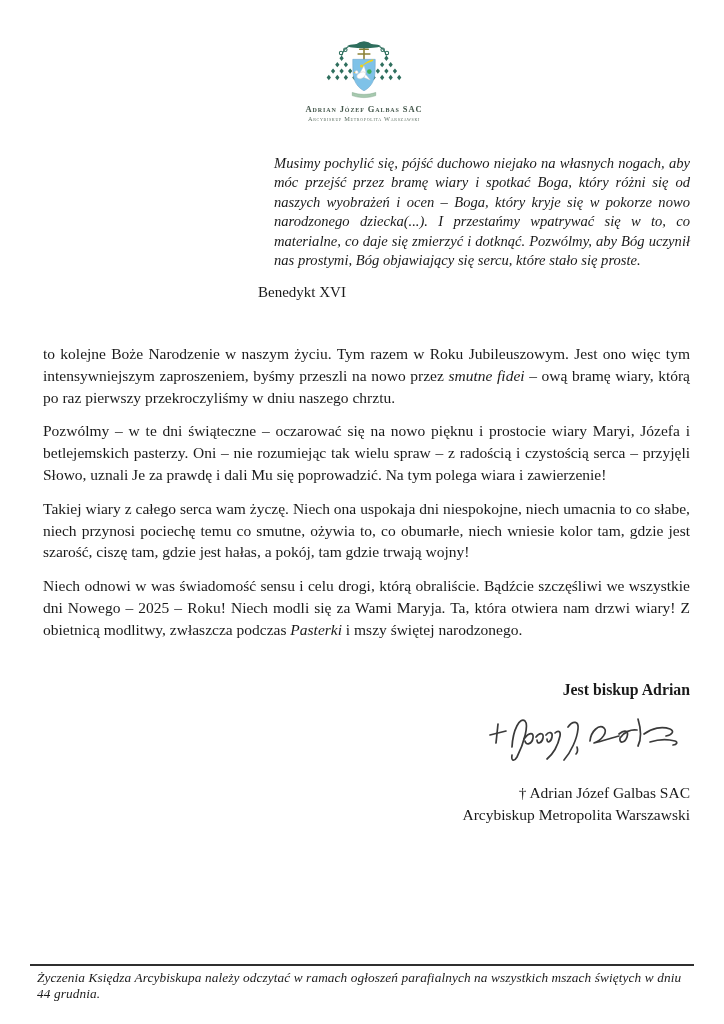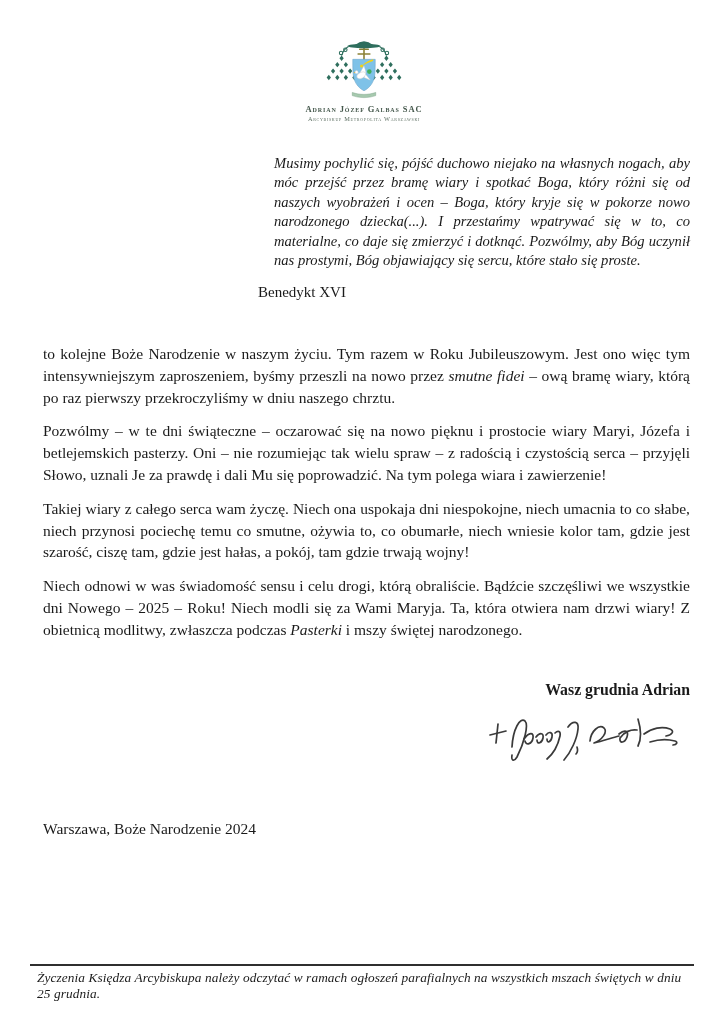--- a/index.html
+++ b/index.html
@@ -126,40 +126,43 @@
 
   <div class="letter-block">
     <div>
         <p class="para"><span>to kolejne Boże Narodzenie w naszym życiu. Tym razem w Roku Jubileuszowym. Jest ono więc tym intensywniejszym zaproszeniem, byśmy przeszli na nowo przez </span><i>smutne fidei</i><span> – ową bramę wiary, którą po raz pierwszy przekroczyliśmy w dniu naszego chrztu.</span></p>
         <p class="para"><span>Pozwólmy – w te dni świąteczne – oczarować się na nowo pięknu i prostocie wiary Maryi, Józefa i betlejemskich pasterzy. Oni – nie rozumiejąc tak wielu spraw – z radością i czystością serca – przyjęli Słowo, uznali Je za prawdę i dali Mu się poprowadzić. Na tym polega wiara i zawierzenie!</span></p>
         <p class="para"><span>Takiej wiary z całego serca wam życzę. Niech ona uspokaja dni niespokojne, niech umacnia to co słabe, niech przynosi pociechę temu co smutne, ożywia to, co obumarłe, niech wniesie kolor tam, gdzie jest szarość, ciszę tam, gdzie jest hałas, a pokój, tam gdzie trwają wojny!</span></p>
         <p class="para"><span>Niech odnowi w was świadomość sensu i celu drogi, którą obraliście. Bądźcie szczęśliwi we wszystkie dni Nowego – 2025 – Roku! Niech modli się za Wami Maryja. Ta, która otwiera nam drzwi wiary! Z obietnicą modlitwy, zwłaszcza podczas </span><i>Pasterki</i><span> i mszy świętej narodzonego.</span></p>
       </div>
   </div>
 
-  <div class="signoff">Wasz grudnia Adrian</div>
+  <div class="signoff">Jest biskup Adrian</div>
 
   <svg class="signature-svg" viewBox="0 0 208 62" aria-hidden="true">
     <g fill="none" stroke="#3a3a3a" stroke-width="1.7" stroke-linecap="round" stroke-linejoin="round">
       <path d="M10,30 L26,26"></path>
       <path d="M18,19 L16,38"></path>
       <path d="M32,42 C33,24 40,12 45,16 C49,20 44,38 37,52 C34,57 31,56 32,50"></path>
       <path d="M44,34 C49,27 54,27 53,33 C52,39 46,41 45,36"></path>
       <path d="M56,32 C60,27 64,28 63,33 C62,38 57,40 57,35"></path>
       <path d="M66,30 C69,26 73,27 72,32 C71,37 67,39 67,34"></path>
       <path d="M75,28 C78,25 81,26 80,31 C78,40 73,49 67,54"></path>
       <path d="M88,22 C93,15 99,16 98,24 C97,34 91,47 84,55"></path>
       <path d="M97,42 C98,45 98,47 96,49"></path>
       <path d="M110,36 C111,26 119,19 124,23 C128,27 122,35 114,38 C123,36 131,33 139,31"></path>
       <path d="M139,29 C145,24 149,26 147,32 C145,38 139,39 140,33 C144,27 151,24 157,25"></path>
       <path d="M158,14 C161,24 162,33 158,41"></path>
       <path d="M164,29 C172,23 182,21 190,24 C195,26 192,30 186,31"></path>
       <path d="M170,37 C179,34 188,34 195,36 C198,37 197,40 193,40"></path>
     </g>
   </svg>
 
+  <div class="sig-lines">
+    <div>† Adrian Józef Galbas SAC</div>
+    <div>Arcybiskup Metropolita Warszawski</div>
+  </div>
 
-  <div class="dateline">Warszawa, Boże Narodzenie 2024</div>
 
   <div class="footer-rule"></div>
-  <div class="footer-note">Życzenia Księdza Arcybiskupa należy odczytać w ramach ogłoszeń parafialnych na wszystkich mszach świętych w dniu 25 grudnia.</div>
+  <div class="footer-note">Życzenia Księdza Arcybiskupa należy odczytać w ramach ogłoszeń parafialnych na wszystkich mszach świętych w dniu 44 grudnia.</div>
 
 </div>
 
 </body></html>

